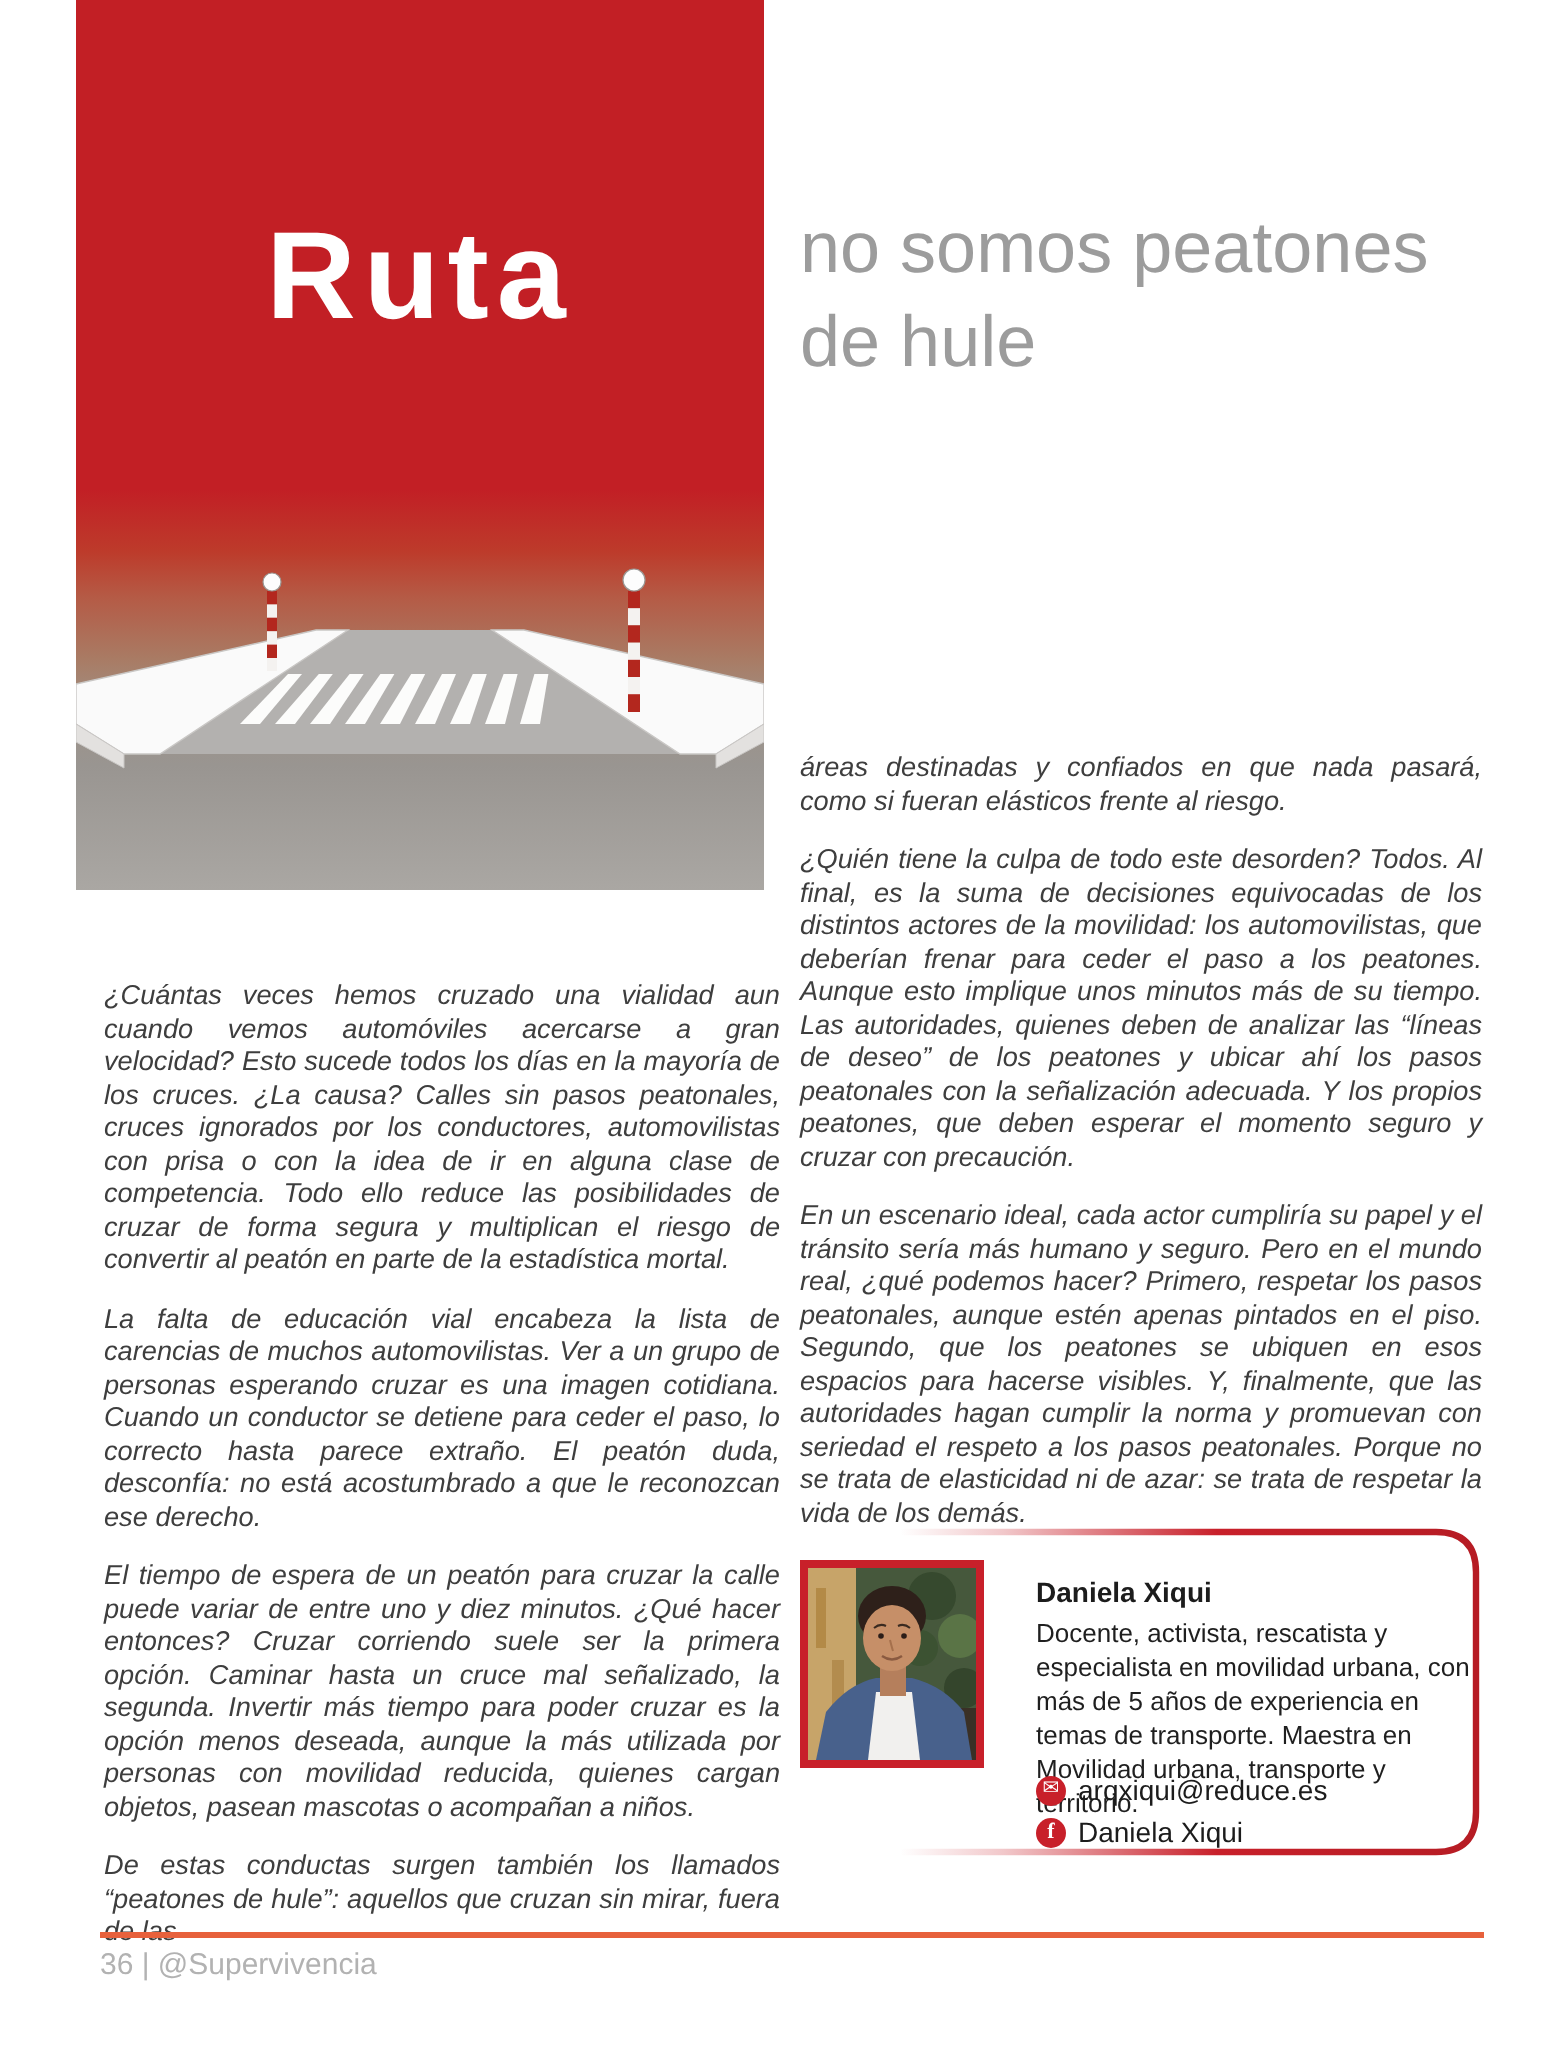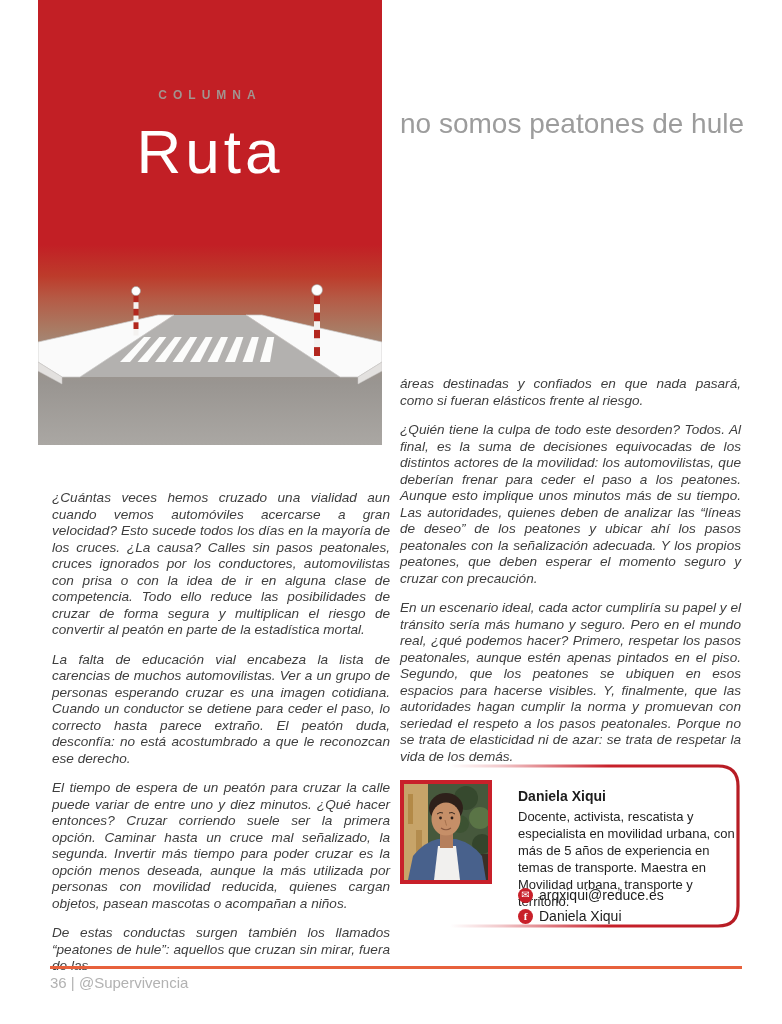--- a/index.html
+++ b/index.html
@@ -14,38 +14,38 @@
     position:absolute; left:38px; top:0; width:344px; height:445px;
     background:linear-gradient(180deg,
       #c21f25 0%, #c21f25 55%, #bd3b2b 62%, #b55a45 67%,
       #a97b64 74%, #9e9287 80%, #999591 86%, #aaa7a3 100%);
   }
   .kicker {
     position:absolute; top:88px; left:0; width:100%; text-align:center;
     font-size:12px; font-weight:bold; letter-spacing:6px; color:#a2938f;
   }
   .banner-title1 {
-    position:absolute; top:121px; left:0; width:100%; text-align:center;
-    font-size:62px; line-height:1; font-weight:normal; letter-spacing:4px; color:#ffffff;
+    position:absolute; top:108px; left:0; width:100%; text-align:center;
+    font-size:62px; line-height:1; font-weight:bold; letter-spacing:4px; color:#ffffff;
   }
   .banner-title2 {
     position:absolute; top:178px; left:0; width:100%; text-align:center;
     font-size:80px; line-height:1; font-weight:bold; letter-spacing:8px;
     color:transparent; -webkit-text-stroke:2px #f6e2d9;
   }
   .crosswalk { position:absolute; left:0; top:278px; width:344px; height:167px; }
 
   
   .headline { position:absolute; left:400px; top:94px; width:345px; }
   .headline-title {
     margin:0; font-size:46px; line-height:64px; letter-spacing:-0.5px;
     font-weight:bold; color:#cc1f27;
   }
   .headline-sub {
-    margin:6px 0 0 0; font-size:28px; line-height:47px; font-weight:normal; color:#9c9c9c;
+    margin:6px 0 0 0; font-size:36px; line-height:47px; font-weight:normal; color:#9c9c9c;
   }
 
   
   .col { position:absolute;font-style:italic; }
   .col-left  { left:52px;  top:490px; width:338px; }
   .col-right { left:400px; top:376px; width:341px; }
   .col p {
     margin:0 0 13px 0; font-size:13.6px; line-height:16.5px;
     text-align:justify; color:#3e3e3e; hyphens:auto; -webkit-hyphens:auto;
   }
@@ -74,21 +74,20 @@
   .contact-icon.fb { font-weight:bold; font-size:11px; font-family:"Liberation Serif", serif; }
 
   
   .footer-line { position:absolute; left:50px; top:966px; width:692px; height:2.5px; background:#e7613c; }
   .footer-text { position:absolute; left:50px; top:974px; font-size:15px; color:#b2b2b2; }
 </style>
 </head>
 <body>
 
 <div class="banner">
-  <div class="kicker">COLUMNA</div>
   <div class="banner-title1">Ruta</div>
 
   <svg class="crosswalk" viewBox="0 0 344 167">
 
     <polygon points="136,37 208,37 302,99 40,99" fill="#b3b1af"></polygon>
 
     <g fill="#fcfcfb">
       <polygon points="106,59 113,59 92,84 82,84"></polygon>
       <polygon points="121.4,59 128.4,59 109.5,84 99.5,84"></polygon>
       <polygon points="136.8,59 143.8,59 127,84 117,84"></polygon>

